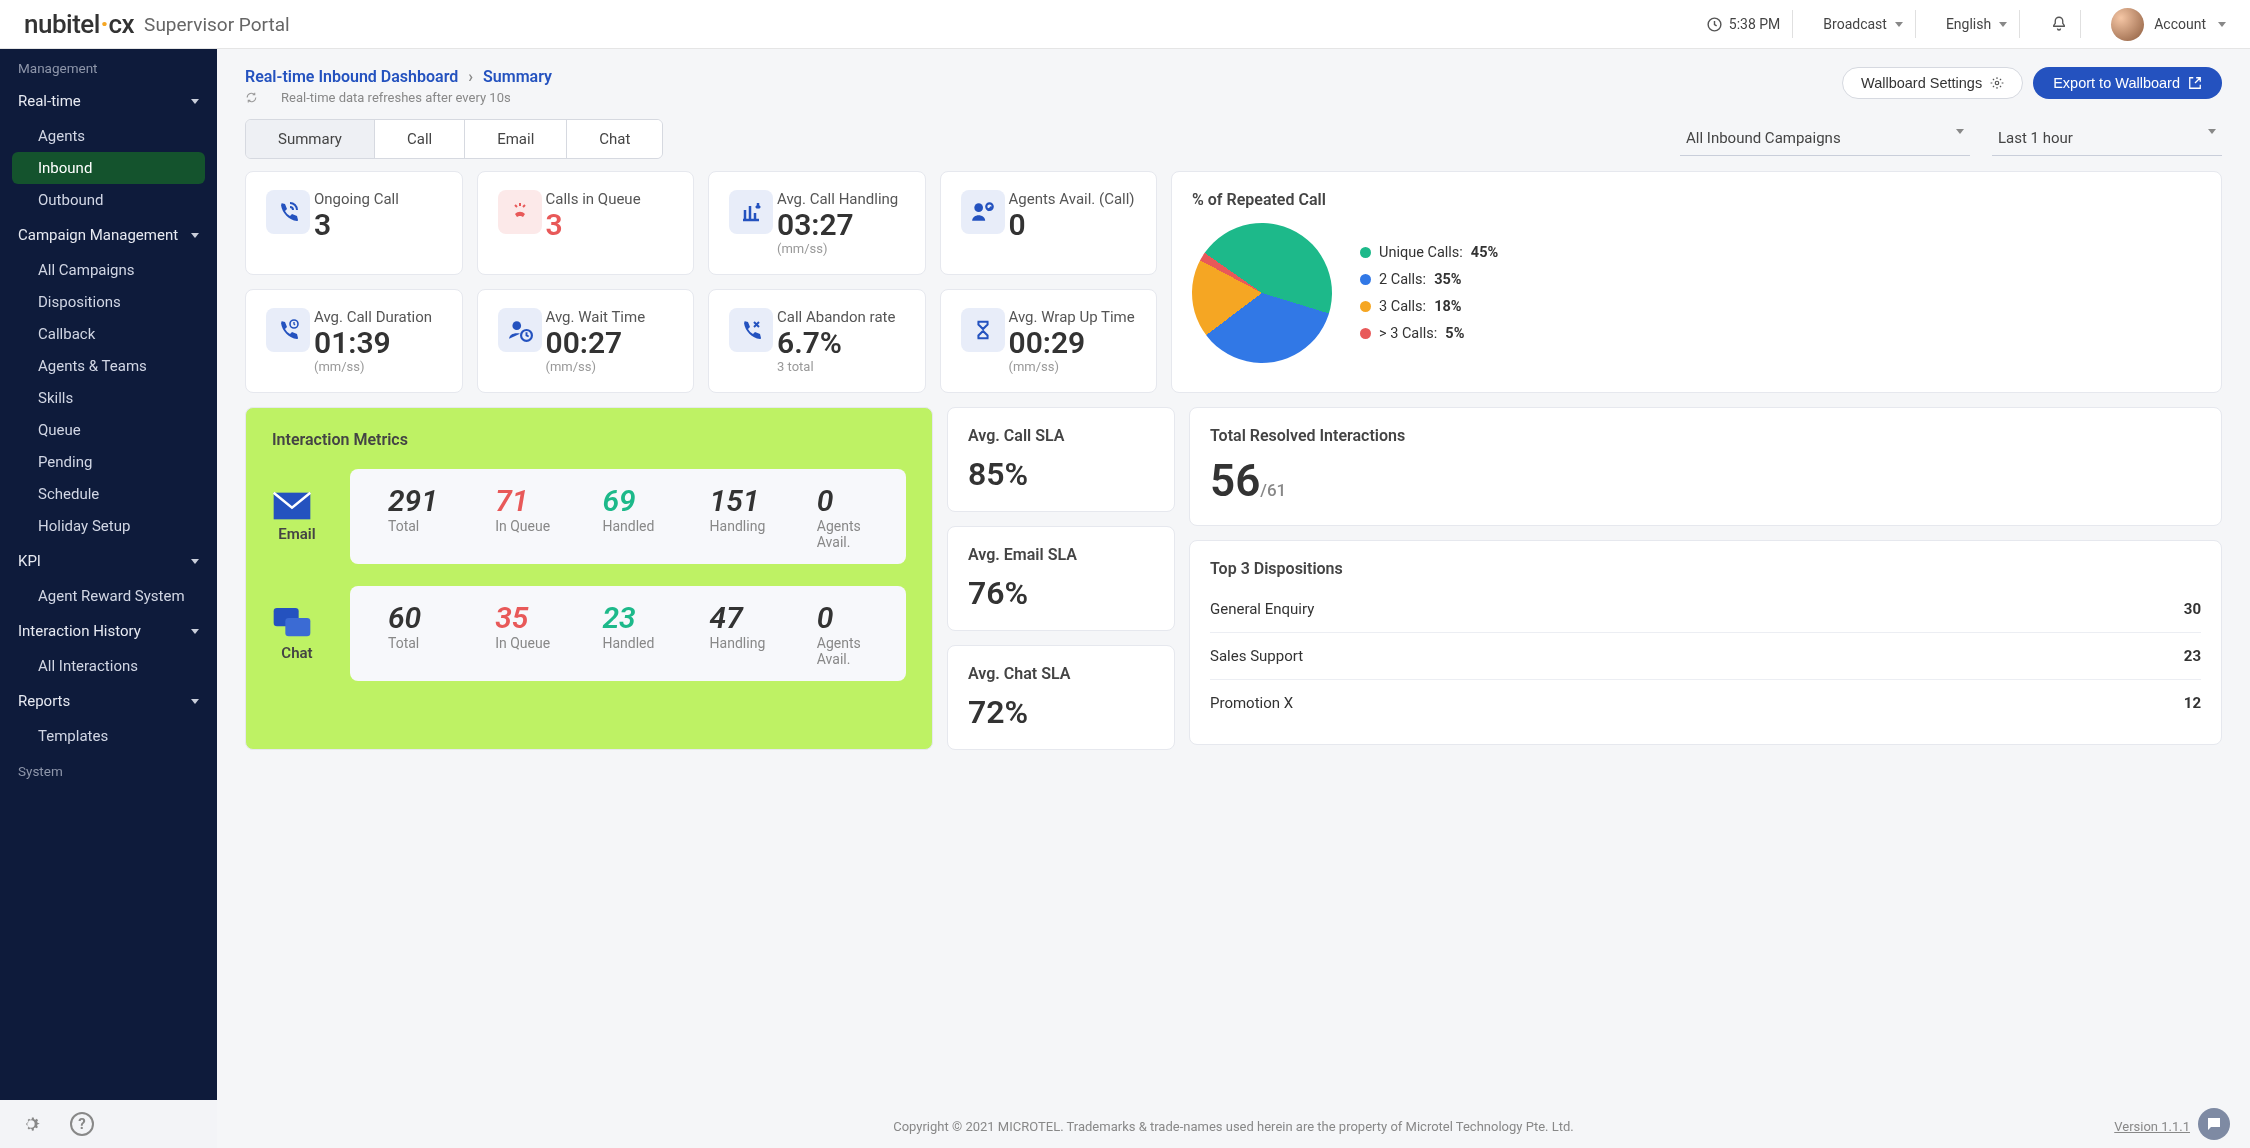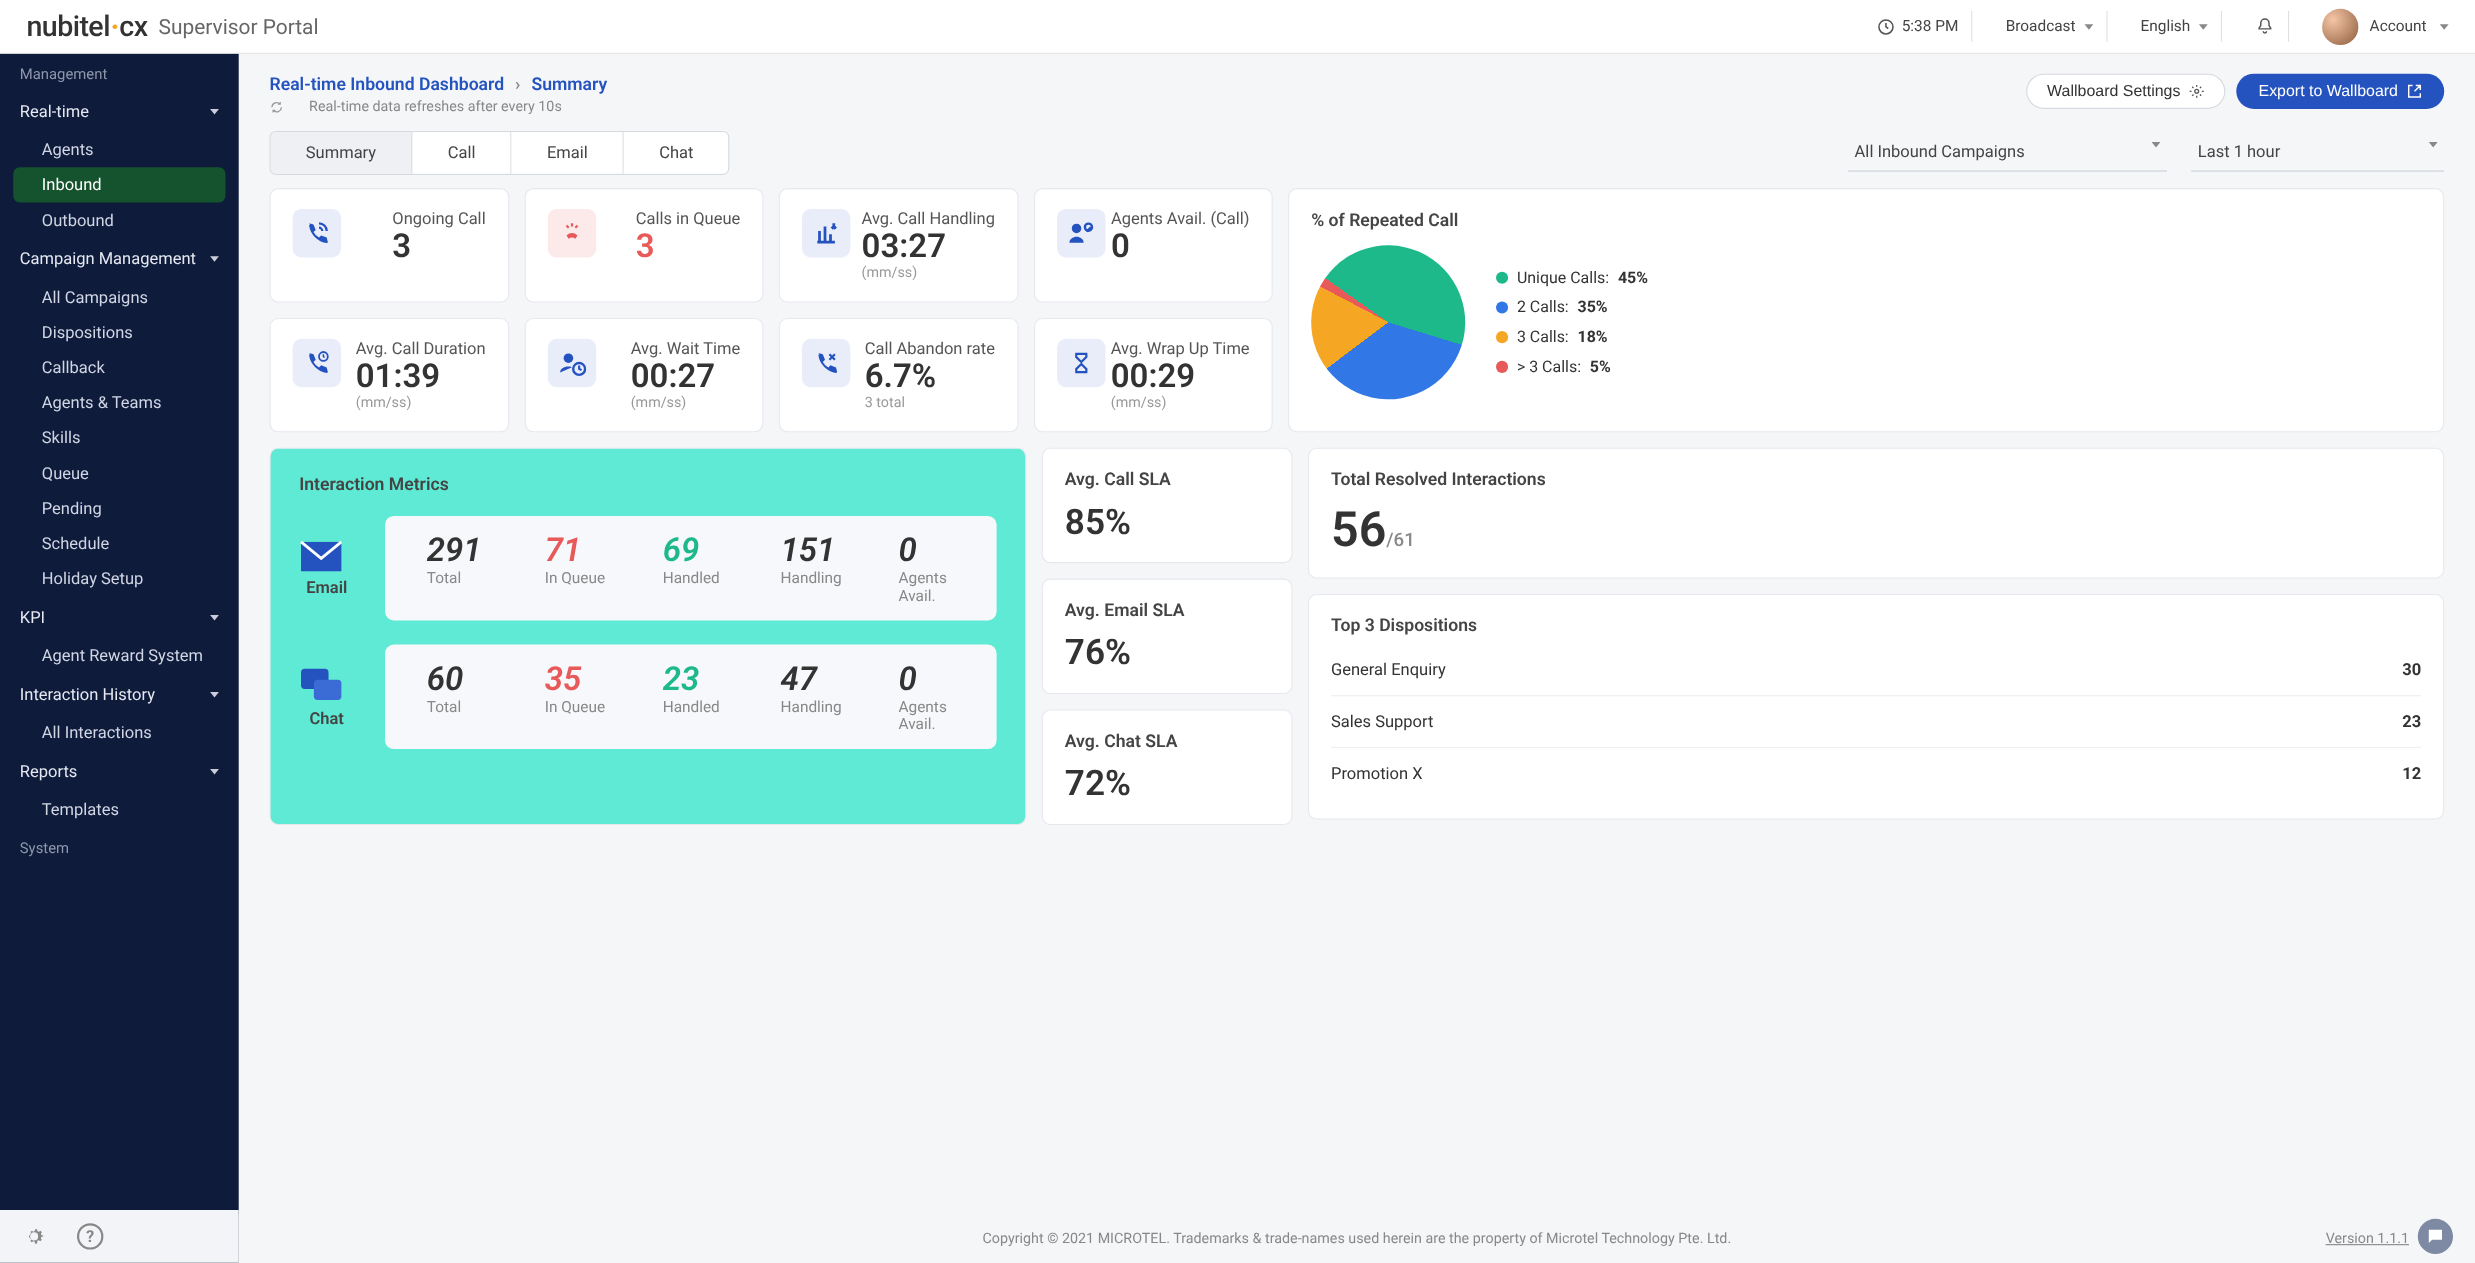--- a/index.html
+++ b/index.html
@@ -35,34 +35,34 @@
 .controls-row { display: flex; align-items: center; padding: 6px 28px 12px; }
 .tabs { display: flex; border: 1px solid #d6d9e0; border-radius: 6px; overflow: hidden; }
 .tab { padding: 10px 32px; background: #fff; cursor: pointer; border-right: 1px solid #d6d9e0; font-size: 15px; color: #444; }
 .tab.active { background: #eef0f4; }
 .tab:last-child { border-right: none; }
 .selects { margin-left: auto; display: flex; gap: 22px; }
 .sel { min-width: 290px; border-bottom: 1px solid #c9ceda; padding: 6px 6px 8px 6px; display: flex; justify-content: space-between; cursor: pointer; color: #444; font-size: 15px; }
 .sel.small { min-width: 230px; }
 
 .card { background: #fff; border: 1px solid #e6e8ee; border-radius: 8px; padding: 18px 20px; }
-.metric { display: flex; gap: 4px; align-items: flex-start; justify-content: space-between; }
+.metric { display: flex; gap: 4px; align-items: flex-start; }
 .micon { width: 44px; height: 44px; border-radius: 8px; display: flex; align-items: center; justify-content: center; flex-shrink: 0; }
 .mlabel { font-size: 15px; color: #555; }
 .mvalue { font-size: 30px; font-weight: 600; margin-top: 0px; line-height: 1.1;}
 .msub { font-size: 13px; color: #999; }
 .blue .micon { background: #e8edf9; }
 .red .micon { background: #fce9e9; }
 
 .grid-top { display: grid; grid-template-columns: repeat(4, 1fr); grid-template-rows: repeat(2, 1fr); gap: 14px; flex: 0 0 auto; }
 .dash-row { display: flex; gap: 14px; padding: 0 28px 14px; }
 .col-mid { flex: 0 0 228px; display: flex; flex-direction: column; gap: 14px; width:216px}
 .col-right { flex: 1; display: flex; flex-direction: column; gap: 14px; }
 
-.interactions { background: #5eead4; border: 1px solid #e6e8ee; border-radius: 8px; padding: 22px 26px; }
+.interactions { background: #bef264; border: 1px solid #e6e8ee; border-radius: 8px; padding: 22px 26px; }
 .int-title { font-weight: 600; font-size: 16px; color: #444; margin-bottom: 20px; }
 .int-row { display: flex; align-items: center; gap: 28px; }
 .int-icon { width: 50px; text-align: center; }
 .int-icon-label { font-size: 15px; font-weight: 600; color: #444; margin-top: 4px; }
 .int-metrics { flex: 1; background: #f7f8fb; border-radius: 8px; padding: 14px 10px; display: flex; }
 .im { flex: 1; text-align: left; padding-left: 28px; }
 .im-val { font-size: 30px; font-weight: 600; font-style: italic; }
 .im-lbl { font-size: 14px; color: #888; }
 .bigcard-title { font-weight: 600; font-size: 16px; color: #444; }
 .bigcard-val { font-size: 32px; font-weight: 600; margin-top: 10px; }

